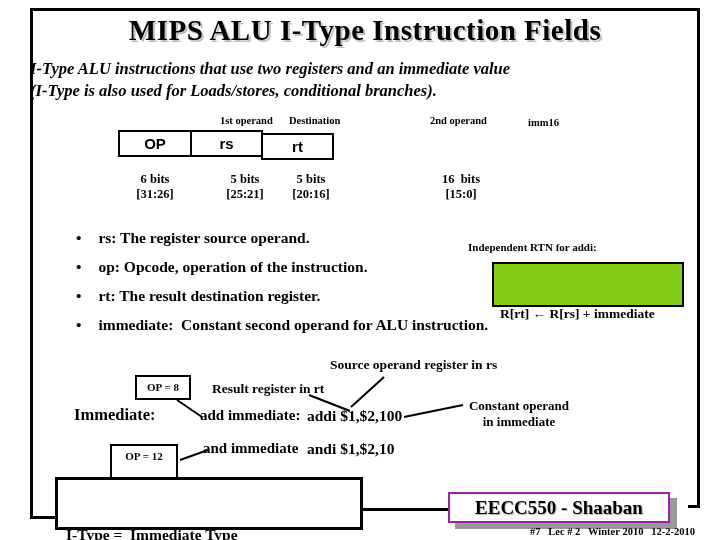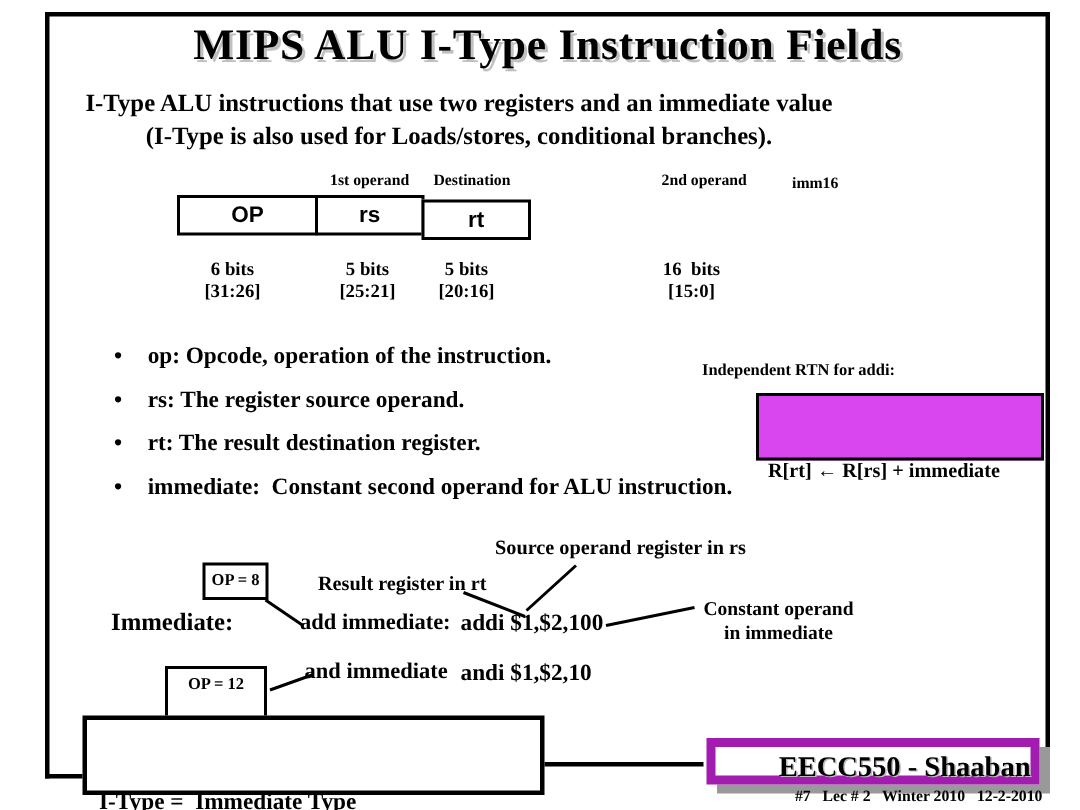--- a/index.html
+++ b/index.html
@@ -7,63 +7,63 @@
     width:720px;height:540px;position:relative;background:#ffffff;
     font-family:"Liberation Serif", serif;color:#000;overflow:hidden;
   }
   .abs{position:absolute;}
   .pre{white-space:pre;}
   .seg{position:absolute;background:#000;}
 
   
   #title{left:30px;top:14px;width:670px;text-align:center;font-size:29px;font-weight:bold;
          letter-spacing:0.5px;text-shadow:2px 2px 0 #c0c0c0;}
-  #subtitle{left:30px;top:58px;width:552px;text-align:center;font-size:16.5px;font-weight:bold;line-height:22px;}
+  #subtitle{left:30px;top:58px;width:552px;font-size:16.5px;font-weight:bold;line-height:22px;font-style:italic;}
 
   
   #fmt-table{left:118px;top:130px;display:flex;align-items:flex-start;}
   .cell{box-sizing:border-box;border:2px solid #000;height:27px;line-height:23px;text-align:center;
         background:#fff;font-family:"Liberation Sans", sans-serif;font-weight:bold;font-size:15px;}
-  .cell-op{width:94px;}
+  .cell-op{width:74px;}
   .cell-rs{width:73px;margin-left:-2px;}
   .cell-rt{width:73px;margin-left:-2px;margin-top:3px;}
   .cell-imm{width:224px;margin-left:-2px;font-size:17px;}
   .toplbl{position:absolute;top:115px;font-size:10.5px;font-weight:bold;}
   .bits{position:absolute;top:172px;width:84px;text-align:center;font-size:12.5px;font-weight:bold;line-height:15px;}
 
   
   #bullets{left:76px;top:229px;width:430px;list-style:none;margin:0;padding:0;}
   #bullets li{font-size:15.5px;font-weight:bold;height:29px;white-space:pre;}
   #bullets li::before{content:"\2022";margin-right:17px;}
 
   
   #rtn-caption{left:468px;top:241px;font-size:11px;font-weight:bold;}
-  #rtn-box{left:504px;top:262px;width:192px;height:45px;box-sizing:border-box;border:2px solid #000;
-           background:#d946ef;padding:2px 0 0 6px;font-size:13.5px;font-weight:bold;line-height:19px;white-space:pre;}
+  #rtn-box{left:492px;top:262px;width:192px;height:45px;box-sizing:border-box;border:2px solid #000;
+           background:#84cc16;padding:2px 0 0 6px;font-size:13.5px;font-weight:bold;line-height:19px;white-space:pre;}
 
   
   .opbox{box-sizing:border-box;border:2px solid #000;background:#fff;text-align:center;
          font-size:11px;font-weight:bold;}
-  #op8-box{left:135px;top:375px;width:44px;height:25px;line-height:21px;}
+  #op8-box{left:135px;top:375px;width:56px;height:25px;line-height:21px;}
   #op12-box{left:110px;top:444px;width:68px;height:40px;line-height:20px;}
   #examples-heading{left:74px;top:405px;font-size:16.5px;font-weight:bold;}
   #result-note{left:212px;top:381px;font-size:13.5px;font-weight:bold;}
   #source-note{left:330px;top:357px;font-size:13.5px;font-weight:bold;}
   #constant-note{left:460px;top:398px;width:118px;text-align:center;font-size:13px;font-weight:bold;line-height:16px;}
   #row1-name{left:200px;top:407px;font-size:15px;font-weight:bold;}
   #row1-code{left:307px;top:407px;font-size:15.5px;font-weight:bold;}
   #row2-name{left:203px;top:440px;font-size:15px;font-weight:bold;}
   #row2-code{left:307px;top:440px;font-size:15.5px;font-weight:bold;}
   #connector-svg{left:0;top:0;width:720px;height:540px;pointer-events:none;}
 
   
   #itype-box{left:55px;top:477px;width:308px;height:53px;box-sizing:border-box;border:3px solid #000;
              background:#fff;padding:0 0 0 8px;font-size:15.5px;font-weight:bold;line-height:22px;white-space:pre;}
-  #eecc-box{left:471px;top:492px;width:222px;height:31px;box-sizing:border-box;border:6px solid #a21caf;
-            background:#fff;box-shadow:7px 6px 0 #999;text-align:right;font-size:19px;font-weight:bold;
+  #eecc-box{left:448px;top:492px;width:222px;height:31px;box-sizing:border-box;border:2px solid #a21caf;
+            background:#fff;box-shadow:7px 6px 0 #999;text-align:center;font-size:19px;font-weight:bold;
             line-height:27px;text-shadow:1px 1px 0 #bbb;}
   #footer-info{left:430px;top:526px;width:265px;text-align:right;font-size:10.5px;font-weight:bold;white-space:pre;}
 </style>
 </head>
 <body>
 
 <div class="seg" style="left:30px;top:8px;width:670px;height:3px;"></div>
 <div class="seg" style="left:30px;top:8px;width:3px;height:511px;"></div>
 <div class="seg" style="left:697px;top:8px;width:3px;height:500px;"></div>
 <div class="seg" style="left:30px;top:516px;width:28px;height:3px;"></div>
@@ -71,21 +71,21 @@
 <div class="seg" style="left:688px;top:505px;width:12px;height:3px;"></div>
 
 <div class="abs" id="title">MIPS ALU I-Type Instruction Fields</div>
 <div class="abs" id="subtitle">
   <div>I-Type ALU instructions that use two registers and an immediate value</div>
   <div>(I-Type is also used for Loads/stores, conditional branches).</div>
 </div>
 
 <div class="toplbl" style="left:220px;">1st operand</div>
 <div class="toplbl" style="left:289px;">Destination</div>
-<div class="toplbl" style="left:430px;margin-left:11px;">2nd operand</div>
+<div class="toplbl" style="left:430px;">2nd operand</div>
 <div class="toplbl" style="left:528px;top:117px;">imm16</div>
 
 <div class="abs" id="fmt-table">
   <div class="cell cell-op">OP</div>
   <div class="cell cell-rs">rs</div>
   <div class="cell cell-rt">rt</div>
 </div>
 
 <div class="bits" style="left:113px;">
   <div class="pre">6 bits</div>
@@ -98,22 +98,22 @@
 <div class="bits" style="left:269px;">
   <div class="pre">5 bits</div>
   <div>[20:16]</div>
 </div>
 <div class="bits" style="left:419px;">
   <div class="pre">16  bits</div>
   <div>[15:0]</div>
 </div>
 
 <ul class="abs" id="bullets">
+  <li>rs: The register source operand.</li>
   <li>op: Opcode, operation of the instruction.</li>
-  <li>rs: The register source operand.</li>
   <li>rt: The result destination register.</li>
   <li>immediate:  Constant second operand for ALU instruction.</li>
 </ul>
 
 <div class="abs" id="rtn-caption">Independent RTN for addi:</div>
 <div class="abs" id="rtn-box">
   <div>R[rt] ← R[rs] + immediate</div>
 </div>
 
 <div class="abs" id="source-note">Source operand register in rs</div>

